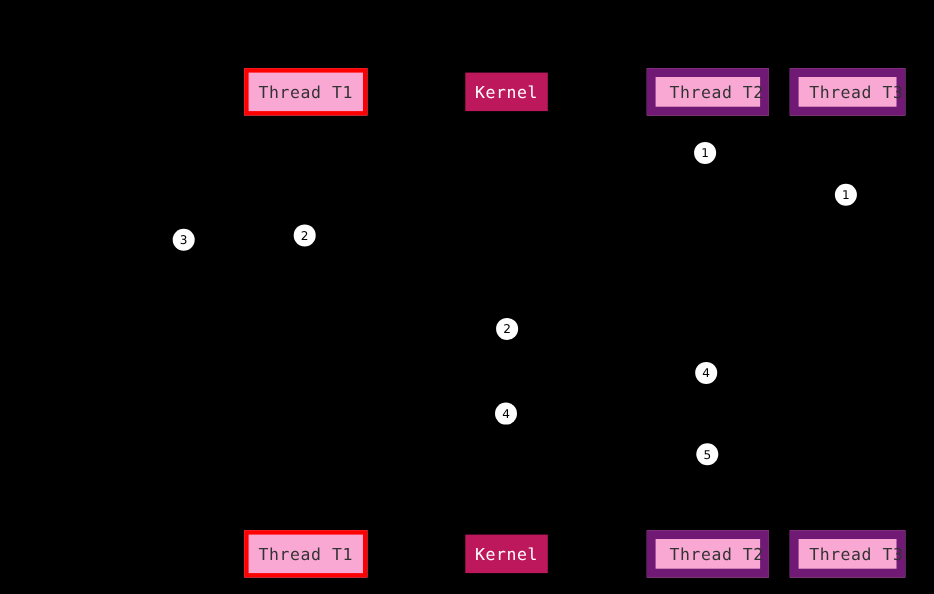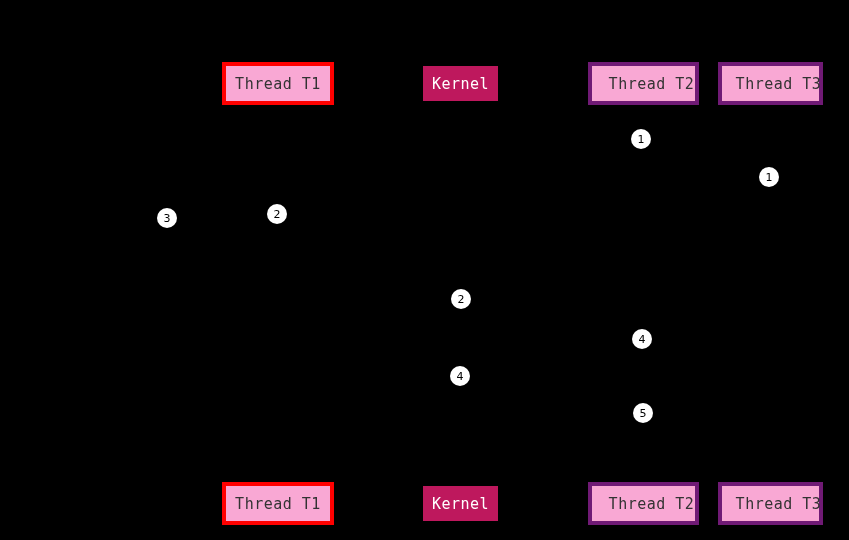--- a/index.html
+++ b/index.html
@@ -29,21 +29,21 @@
     white-space: nowrap;
   }
   .participant.plain {
     background: #f9a8d4;
     color: #333333;
   }
   .participant.red {
     border: 4px solid #ff0000;
   }
   .participant.blue {
-    border: 4px solid #701a75;
+    border: 8px solid #701a75;
     padding-left: 16px;
   }
   .participant.filled {
     background: #be185d;
     color: #ffffff;
     border: none;
   }
 
   
   .lifeline {

